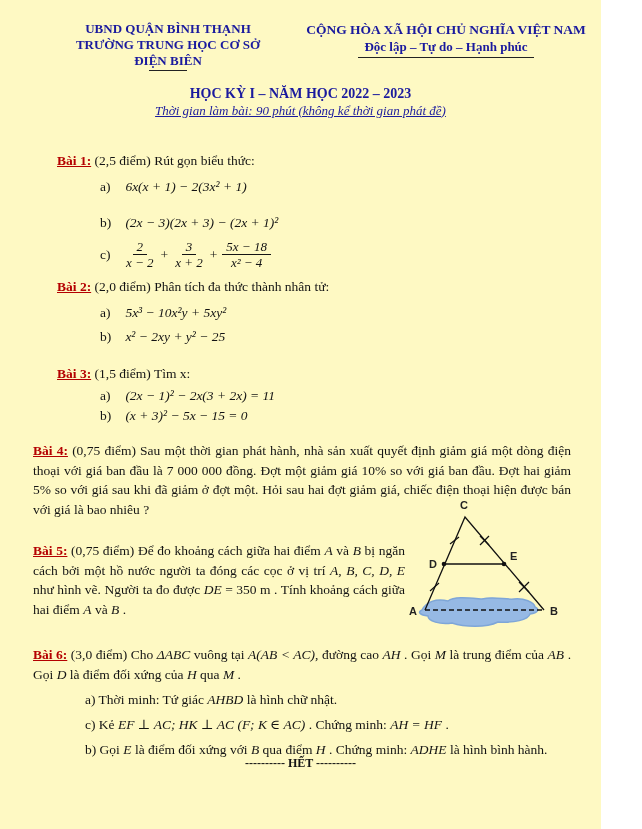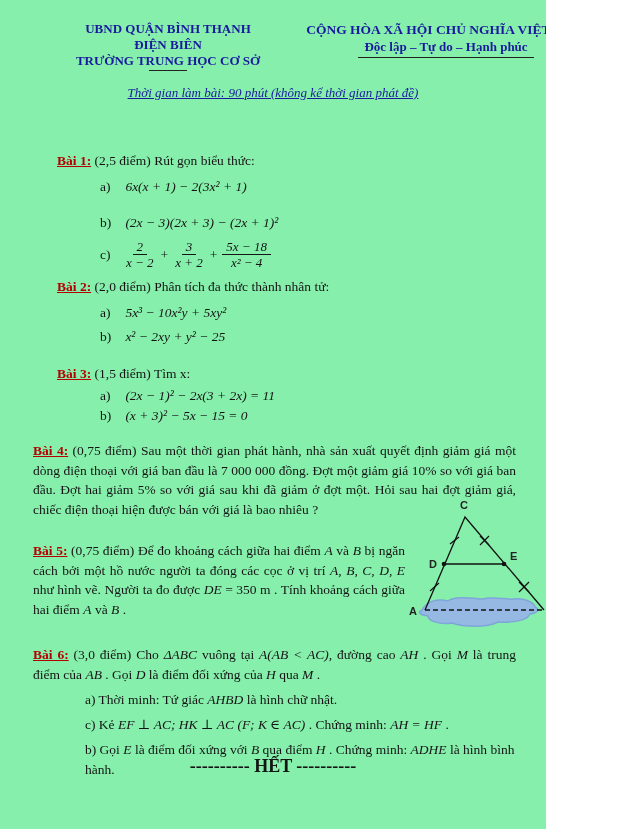--- a/index.html
+++ b/index.html
@@ -4,21 +4,21 @@
 <style>
   :root{
     --blue:#1a1a9e;
     --red:#b40000;
     --ink:#141414;
     --lake:#96b9e4;
     --lake-edge:#7ea6d8;
   }
   html,body{margin:0;padding:0;background:#ffffff;}
   .page{
-    position:relative;width:546px;height:829px;background:#86efac;
+    position:relative;width:601px;height:829px;background:#fef9c3;
     font-family:"Liberation Serif","DejaVu Serif",serif;
     color:var(--ink);font-size:13.5px;overflow:hidden;
   }
   
   .hdr-left{position:absolute;top:21px;left:52px;width:232px;text-align:center;
     color:var(--blue);font-weight:bold;font-size:13px;line-height:16px;}
   .hdr-right{position:absolute;top:21px;left:260px;width:372px;text-align:center;
     color:var(--blue);font-weight:bold;line-height:17px;}
   .hdr-right .l1{font-size:13.5px;}
   .hdr-right .l2{font-size:13px;}
@@ -44,41 +44,42 @@
   .frac .den{padding:0 2px;}
   .fplus{margin:0 3px;}
   .para{margin:0 30px 0 33px;text-align:justify;line-height:19.5px;}
   .para-narrow{width:372px;margin-left:33px;text-align:justify;line-height:19.5px;}
   .sub{margin-left:85px;margin-right:20px;line-height:20px;margin-top:5px;}
   .mt6{margin-top:6px;} .mt8{margin-top:16px;} .mt4{margin-top:4px;} .mt2{margin-top:2px;}
   
   .figure{position:absolute;left:402px;top:496px;width:240px;height:146px;}
   
   .footer{position:absolute;top:756px;left:0;width:100%;text-align:center;
-    font-weight:bold;font-size:18px;}
+    font-weight:bold;font-size:12px;}
 </style>
 </head>
 <body>
 
 <div class="page">
 
   <div class="hdr-left">
     <div>UBND QUẬN BÌNH THẠNH</div>
+    <div>TRƯỜNG TRUNG HỌC CƠ SỞ</div>
     <div>ĐIỆN BIÊN</div>
-    <div>TRƯỜNG TRUNG HỌC CƠ SỞ</div>
     <div class="rule-s"></div>
   </div>
 
   <div class="hdr-right">
     <div class="l1">CỘNG HÒA XÃ HỘI CHỦ NGHĨA VIỆT NAM</div>
     <div class="l2">Độc lập – Tự do – Hạnh phúc</div>
     <div class="rule-l"></div>
   </div>
 
   <div class="title">
+    <div class="t2">HỌC KỲ I – NĂM HỌC 2022 – 2023</div>
     <div><span class="t3">Thời gian làm bài: 90 phút (không kể thời gian phát đề)</span></div>
   </div>
 
   <div class="sec" style="top:151px">
     <div class="heading">
       <span class="plabel">Bài 1:</span>
       <span>(2,5 điểm) Rút gọn biểu thức:</span>
     </div>
     <div class="item mt6">
       <span class="ilabel">a)</span>

